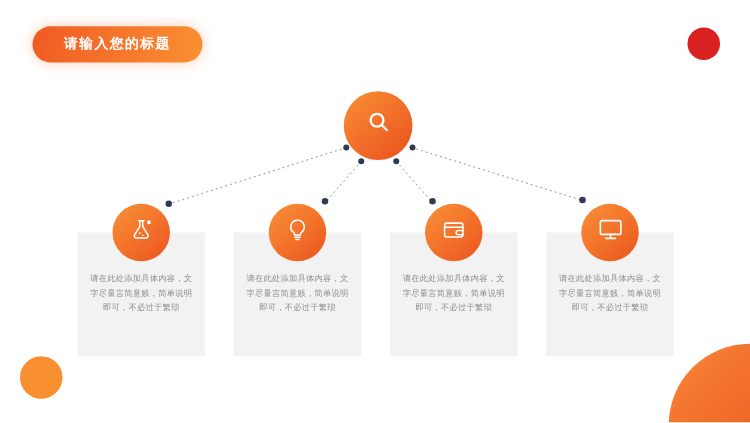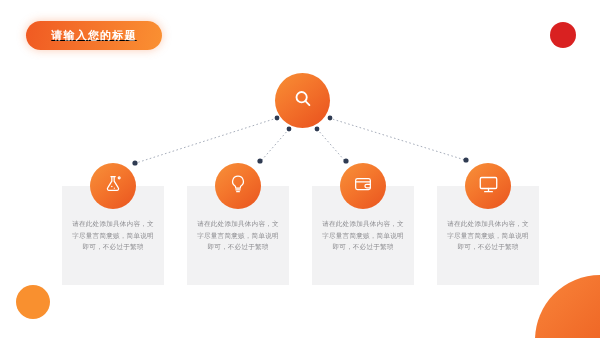--- a/index.html
+++ b/index.html
@@ -52,21 +52,20 @@
     left: 26px;
     top: 21px;
     width: 136px;
     height: 29px;
     border-radius: 15px;
     background: linear-gradient(100deg, #f05a22 0%, #f4702a 40%, #fa9032 100%);
     box-shadow: 0 0 10px rgba(244, 110, 42, 0.35);
     display: flex;
     align-items: center;
     justify-content: center;
-    text-decoration: underline;
   }
   #title-pill .title-text {
     color: #ffffff;
     font-size: 11px;
     font-weight: bold;
     letter-spacing: 1.2px;
     line-height: 1;
     white-space: nowrap;
   }
 

